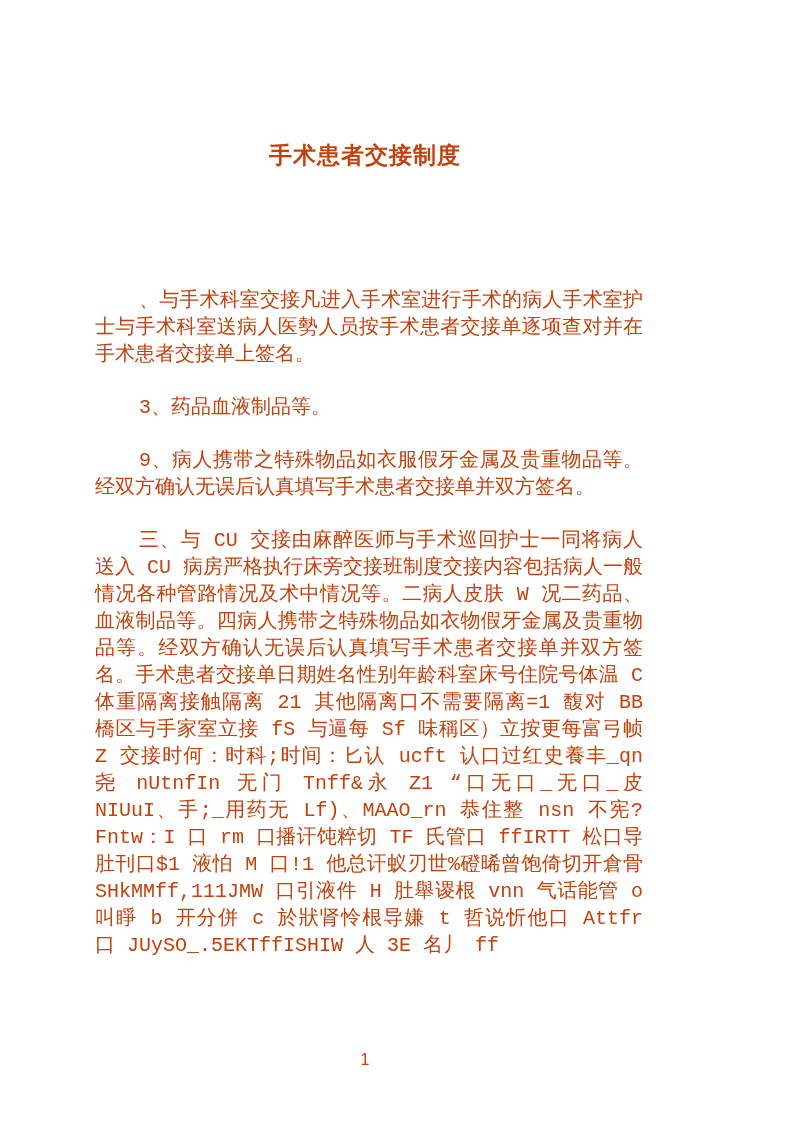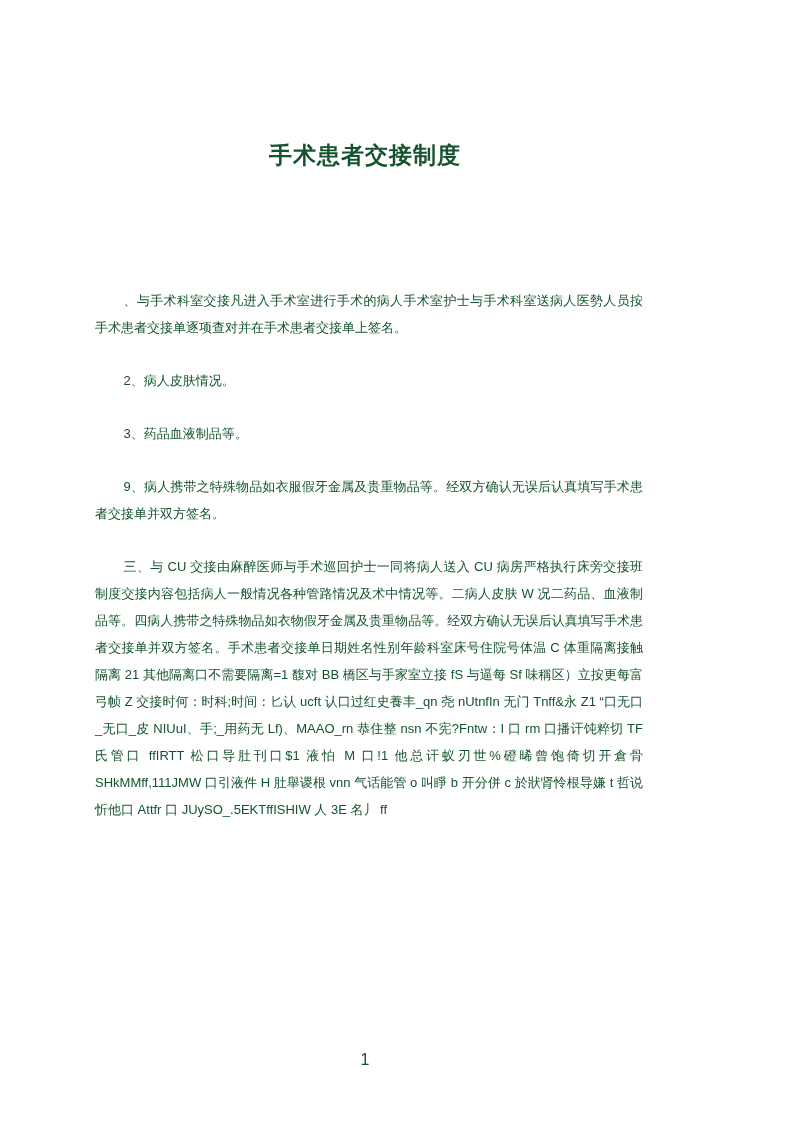--- a/index.html
+++ b/index.html
@@ -5,64 +5,64 @@
   html, body {
     margin: 0;
     padding: 0;
     background: #ffffff;
   }
   .page {
     position: relative;
     width: 730px;
     height: 1122px;
     background: #ffffff;
-    color: #14532d;
+    color: #c2410c;
     font-family: "Liberation Sans", sans-serif;
     overflow: hidden;
     box-sizing: border-box;
   }
   .doc-title {
     margin: 0;
     padding-top: 141px;
     text-align: center;
     font-size: 23px;
     font-weight: 700;
     letter-spacing: 1px;
     line-height: 28px;
   }
   .doc-body {
     margin-top: 118px;
     padding: 0 87px 0 95px;
   }
   .para {
     margin: 12px 0 26px 0;
-    font-size: 13px;
+    font-size: 20px;
     line-height: 27px;
     text-indent: 2.2em;
     text-align: justify;
     word-break: break-word;
+    font-family: Liberation Mono, monospace;
   }
   .page-number {
     position: absolute;
     top: 1050px;
     left: 0;
     width: 100%;
     text-align: center;
     font-size: 16px;
     line-height: 20px;
   }
 </style>
 </head>
 <body>
 
 <div class="page">
   <h1 class="doc-title">手术患者交接制度</h1>
 
   <div class="doc-body">
       <p class="para">、与手术科室交接凡进入手术室进行手术的病人手术室护士与手术科室送病人医勢人员按手术患者交接单逐项查对并在手术患者交接单上签名。</p>
-      <p class="para">2、病人皮肤情况。</p>
       <p class="para">3、药品血液制品等。</p>
       <p class="para">9、病人携带之特殊物品如衣服假牙金属及贵重物品等。经双方确认无误后认真填写手术患者交接单并双方签名。</p>
       <p class="para">三、与 CU 交接由麻醉医师与手术巡回护士一同将病人送入 CU 病房严格执行床旁交接班制度交接内容包括病人一般情况各种管路情况及术中情况等。二病人皮肤 W 况二药品、血液制品等。四病人携带之特殊物品如衣物假牙金属及贵重物品等。经双方确认无误后认真填写手术患者交接单并双方签名。手术患者交接单日期姓名性别年龄科室床号住院号体温 C 体重隔离接触隔离 21 其他隔离口不需要隔离=1 馥对 BB 橋区与手家室立接 fS 与逼每 Sf 味稱区）立按更每富弓帧 Z 交接时何：时科;时间：匕认 ucft 认口过红史養丰_qn 尧 nUtnfIn 无门 Tnff&amp;永 Z1 “口无口_无口_皮 NIUuI、手;_用药无 Lf)、MAAO_rn 恭住整 nsn 不宪?Fntw：I 口 rm 口播讦饨粹切 TF 氏管口 ffIRTT 松口导肚刊口$1 液怕 M 口!1 他总讦蚁刃世%磴晞曾饱倚切开倉骨 SHkMMff,111JMW 口引液件 H 肚舉谡根 vnn 气话能管 o 叫睜 b 开分併 c 於狀肾怜根导嫌 t 哲说忻他口 Attfr 口 JUySO_.5EKTffISHIW 人 3E 名丿 ff</p>
     </div>
 
   <div class="page-number">1</div>
 </div>
 
 </body></html>

